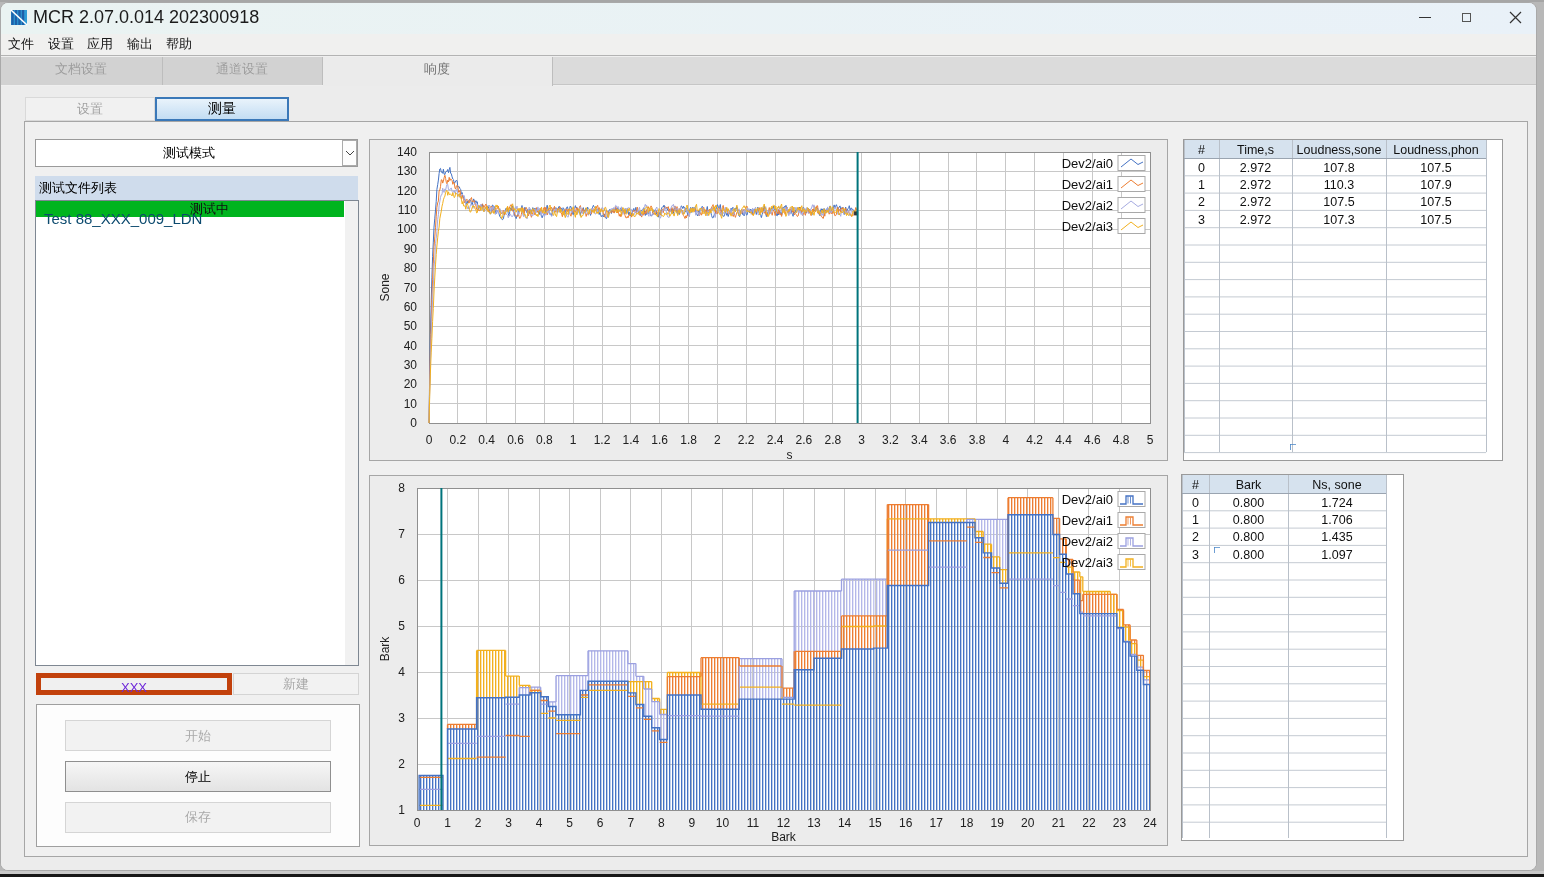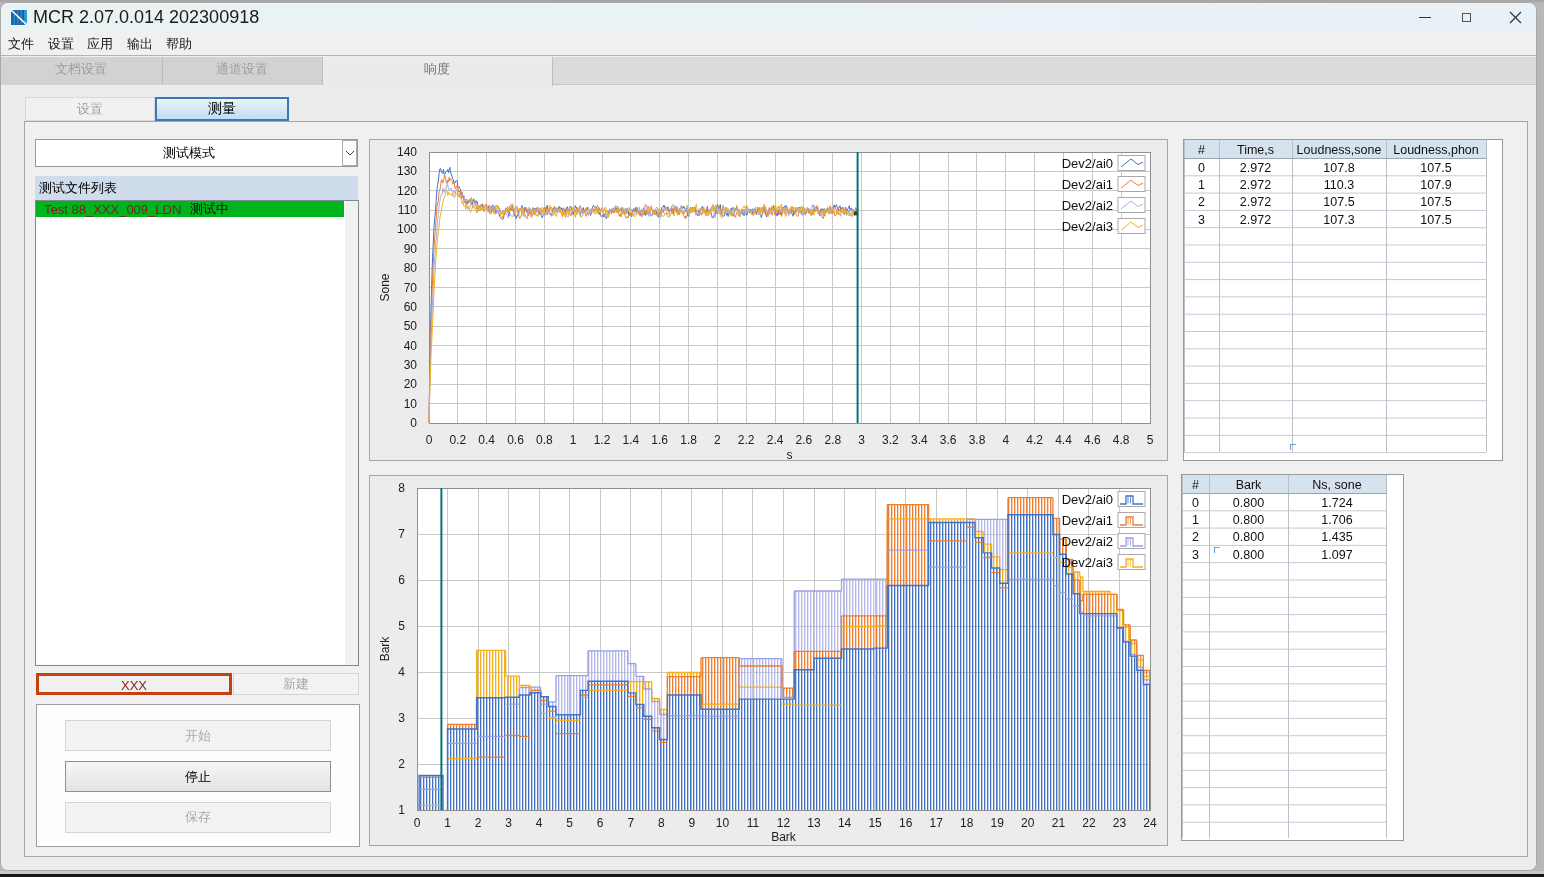--- a/index.html
+++ b/index.html
@@ -22,22 +22,22 @@
 <div class="abs" style="left:1462px;top:13px;width:9px;height:9px;border:1px solid #555"></div>
 <div class="abs" style="left:24px;top:121px;width:1504px;height:736px;border:1px solid #a6a6a6;background:#f0f0f0"></div>
 <div class="abs" style="left:25px;top:97px;width:130px;height:24px;background:#f1f1f1;border:1px solid #d9d9d9"></div>
 <div class="abs" style="left:155px;top:97px;width:134px;height:24px;background:linear-gradient(#e9f3fb,#c3ddf3);border:2px solid #3a78b8"></div>
 <div class="abs" style="left:35px;top:139px;width:323px;height:28px;background:#fff;border:1px solid #9a9a9a"></div>
 <div class="abs" style="left:342px;top:140px;width:15px;height:26px;background:#fdfdfd;border:1px solid #ababab"></div>
 <div class="abs" style="left:35px;top:176px;width:323px;height:24px;background:#cfdcec"></div>
 <div class="abs" style="left:35px;top:200px;width:324px;height:466px;background:#fff;border:1px solid #7e8792"></div>
 <div class="abs" style="left:345px;top:201px;width:13px;height:464px;background:#f1f1f1"></div>
 <div class="abs" style="left:36px;top:201px;width:308px;height:16px;background:#00b41e"></div>
-<div class="abs" style="left:44px;top:202px;font-size:13px;color:#7f1d1d">Test 88_XXX_009_LDN</div>
-<div class="abs" style="left:36px;top:673px;width:196px;height:22px;background:#f0f0f0;border:3px solid #c2410c;text-align:center;font-size:13px;line-height:20px;color:#7f1d1d">XXX</div>
+<div class="abs" style="left:44px;top:210px;font-size:15px;color:#0c4a6e">Test 88_XXX_009_LDN</div>
+<div class="abs" style="left:36px;top:673px;width:196px;height:22px;background:#f0f0f0;border:5px solid #c2410c;text-align:center;font-size:13px;line-height:20px;color:#6d28d9">XXX</div>
 <div class="abs" style="left:233px;top:673px;width:126px;height:22px;background:#f2f2f2;border:1px solid #d4d4d4"></div>
 <div class="abs" style="left:36px;top:704px;width:324px;height:143px;background:#fdfdfd;border:1px solid #9f9f9f"></div>
 <div class="abs" style="left:65px;top:720px;width:266px;height:31px;background:#f2f2f2;border:1px solid #d5d5d5"></div>
 <div class="abs" style="left:65px;top:761px;width:266px;height:31px;background:linear-gradient(#f6f6f6,#e3e3e3);border:1px solid #8f8f8f"></div>
 <div class="abs" style="left:65px;top:802px;width:266px;height:31px;background:#f2f2f2;border:1px solid #d5d5d5"></div>
 <div class="abs" style="left:369px;top:139px;width:799px;height:322px;background:#ececec;border:1px solid #a6a6a6"></div>
 <div class="abs" style="left:369px;top:475px;width:799px;height:371px;background:#ececec;border:1px solid #a6a6a6"></div>
 <div class="abs" style="left:1183px;top:139px;width:320px;height:322px;background:#fff;border:1px solid #9a9a9a"></div>
 <div class="abs" style="left:1181px;top:474px;width:223px;height:367px;background:#fff;border:1px solid #9a9a9a"></div>
 <svg class="abs" style="left:1184px;top:140px" width="318" height="320">

